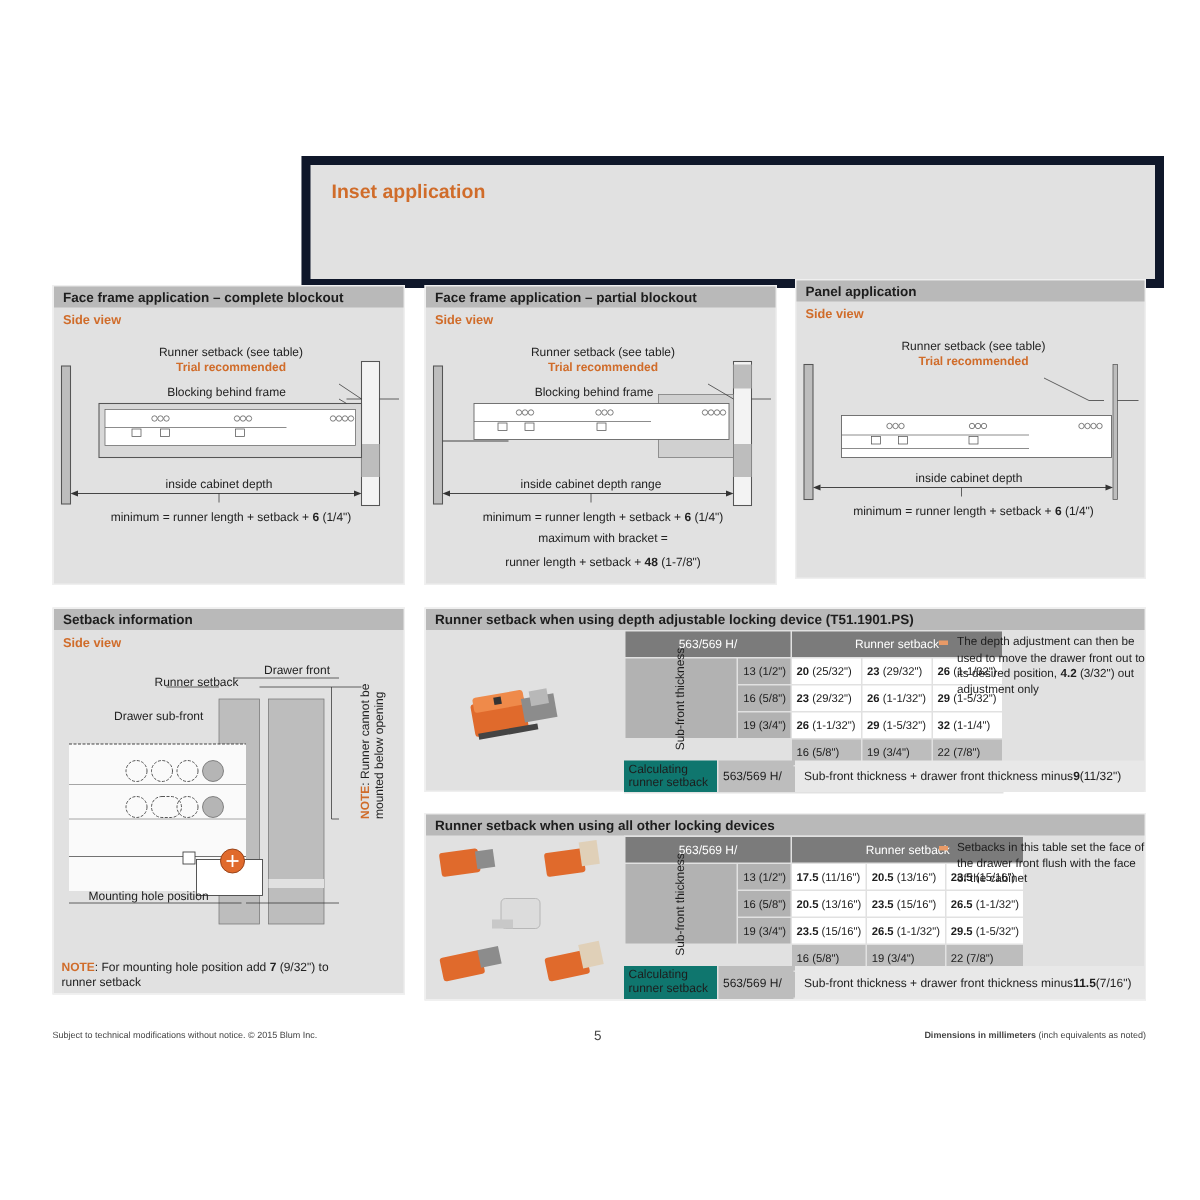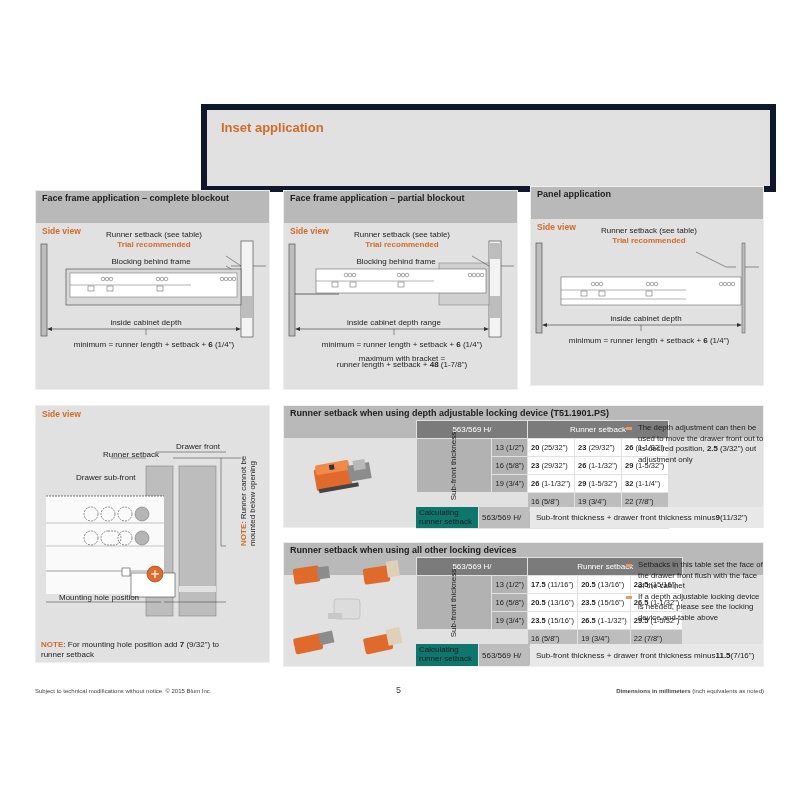--- a/index.html
+++ b/index.html
@@ -1,21 +1,21 @@
 <!DOCTYPE html>
 <html><head>
 <meta charset="utf-8">
 <style>
   html, body { margin:0; padding:0; background:#ffffff; }
   body { width:800px; height:800px; position:relative; overflow:hidden; font-family:"Liberation Sans", sans-serif; color:#222; }
   .abs { position:absolute; }
   .banner { left:201px; top:104px; width:563px; height:76px; background:#e1e1e1; border:6px solid #0f172a; }
   .banner-title { position:absolute; left:14px; top:10px; font-size:13px; font-weight:bold; color:#d06c2a; }
   .panel { background:#e1e1e1; border:1px solid #efefef; box-sizing:border-box; }
-  .panel-head { background:#b9b9b9; height:32px; font-size:9px; font-weight:bold; color:#1d1d1d; padding:1px 0 0 6px; box-sizing:border-box; line-height:12px; }
+  .panel-head { background:#b9b9b9; height:14px; font-size:9px; font-weight:bold; color:#1d1d1d; padding:1px 0 0 6px; box-sizing:border-box; line-height:12px; }
   .sideview { font-size:8.5px; font-weight:bold; color:#d06c2a; padding:3px 0 0 6px; }
   .lbl { position:absolute; font-size:8px; color:#222; white-space:nowrap; line-height:10px; }
   .lbl.c { transform:translateX(-50%); text-align:center; }
   .orange { color:#d06c2a; font-weight:bold; }
   b { font-weight:bold; }
   svg { position:absolute; left:0; top:0; overflow:visible; }
 
   table.rs { border-collapse:separate; border-spacing:1px; position:absolute; font-size:7.5px; background:#e1e1e1; }
   table.rs td { padding:0 3px; height:17px; white-space:nowrap; box-sizing:border-box; }
   .th-dark { background:#7b7b7b; color:#fff; text-align:center; font-size:8px; }
@@ -114,21 +114,21 @@
     <line x1="110" y1="138" x2="110" y2="144" stroke="#333" stroke-width="0.5"></line>
     <line x1="188" y1="65" x2="205" y2="75" stroke="#333" stroke-width="0.5"></line>
     <line x1="217" y1="75" x2="230" y2="75" stroke="#333" stroke-width="0.5"></line>
   </svg>
   <div class="lbl c" style="left:118px;top:39px;">Runner setback (see table)</div>
   <div class="lbl c orange" style="left:118px;top:49px;">Trial recommended</div>
   <div class="lbl c" style="left:112px;top:66px;">Blocking behind frame</div>
   <div class="lbl c" style="left:110px;top:127px;">inside cabinet depth range</div>
   <div class="lbl c" style="left:118px;top:149px;"><span>minimum = runner length + setback + </span><b>6</b><span> (1/4")</span></div>
   <div class="lbl c" style="left:118px;top:163px;">maximum with bracket =</div>
-  <div class="lbl c" style="left:118px;top:169px;"><span>runner length + setback + </span><b>48</b><span> (1-7/8")</span></div>
+  <div class="lbl c" style="left:118px;top:179px;"><span>runner length + setback + </span><b>48</b><span> (1-7/8")</span></div>
 </div>
 
 <div class="abs panel" style="left:530px;top:186px;width:234px;height:200px;">
   <div class="panel-head">Panel application</div>
   <div class="sideview">Side view</div>
   <svg width="234" height="200">
     <rect x="5" y="56" width="6" height="90" fill="#bdbdbd" stroke="#555" stroke-width="0.7"></rect>
     <rect x="211" y="56" width="3" height="90" fill="#bdbdbd" stroke="#555" stroke-width="0.5"></rect>
     <rect x="30" y="90" width="180" height="28" fill="#ffffff" stroke="#666" stroke-width="0.6"></rect>
     <line x1="30" y1="103" x2="155" y2="103" stroke="#666" stroke-width="0.5"></line>
@@ -156,20 +156,21 @@
     <line x1="195" y1="80" x2="205" y2="80" stroke="#333" stroke-width="0.5"></line>
     <line x1="214" y1="80" x2="228" y2="80" stroke="#333" stroke-width="0.5"></line>
   </svg>
   <div class="lbl c" style="left:118px;top:39px;">Runner setback (see table)</div>
   <div class="lbl c orange" style="left:118px;top:49px;">Trial recommended</div>
   <div class="lbl c" style="left:115px;top:127px;">inside cabinet depth</div>
   <div class="lbl c" style="left:118px;top:149px;"><span>minimum = runner length + setback + </span><b>6</b><span> (1/4")</span></div>
 </div>
 
 <div class="abs panel" style="left:35px;top:405px;width:235px;height:258px;">
+  <div class="panel-head">Setback information</div>
   <div class="sideview">Side view</div>
   <svg width="235" height="258">
     <rect x="110" y="60" width="27" height="150" fill="#bdbdbd" stroke="#777" stroke-width="0.5"></rect>
     <rect x="143" y="60" width="37" height="150" fill="#bdbdbd" stroke="#777" stroke-width="0.5"></rect>
     <rect x="143" y="180" width="37" height="6" fill="#e1e1e1"></rect>
     <rect x="10" y="90" width="118" height="98" fill="#fafafa" stroke="none"></rect>
     <line x1="10" y1="90" x2="128" y2="90" stroke="#444" stroke-width="0.7" stroke-dasharray="2,1"></line>
     <line x1="10" y1="117" x2="128" y2="117" stroke="#888" stroke-width="0.5"></line>
     <line x1="10" y1="140" x2="128" y2="140" stroke="#888" stroke-width="0.5"></line>
     <line x1="10" y1="165" x2="128" y2="165" stroke="#444" stroke-width="0.5"></line>
@@ -255,21 +256,21 @@
   <div class="abs" style="left:132px;top:101px;width:347px;height:21px;display:flex;gap:1px;font-size:8px;">
     <div class="calc-lbl" style="width:62px;padding:1px 3px;box-sizing:border-box;">Calculating runner setback</div>
     <div class="th-light" style="width:50px;display:flex;align-items:center;padding-left:3px;box-sizing:border-box;">563/569 H/</div>
     <div class="calc-text" style="flex:1;display:flex;align-items:center;padding-left:6px;">
         <span>Sub-front thickness + drawer front thickness minus </span>
         <b>9</b>
         <span> (11/32")</span>
       </div>
   </div>
   <div class="bullets" style="left:340px;top:17px;width:140px;">
-    <div class="b"><span>The depth adjustment can then be used to move the drawer front out to its desired position, </span><b>2.5</b><span> (3/32") out adjustment only</span></div>
+    <div class="b"><span>The depth adjustment can then be used to move the drawer front out to its desired position, </span><b>4.2</b><span> (3/32") out adjustment only</span></div>
   </div>
 </div>
 
 <div class="abs panel" style="left:283px;top:542px;width:481px;height:125px;">
   <div class="panel-head">Runner setback when using all other locking devices</div>
   <svg width="130" height="110" style="top:14px;">
     <g transform="translate(8,8) rotate(-8)">
         <rect x="0" y="4" width="26" height="16" rx="2" fill="#e06a2c"></rect>
         <rect x="24" y="6" width="12" height="12" fill="#8c8c8c"></rect>
       </g>
@@ -330,19 +331,18 @@
     <div class="calc-lbl" style="width:62px;padding:1px 3px;box-sizing:border-box;">Calculating runner setback</div>
     <div class="th-light" style="width:50px;display:flex;align-items:center;padding-left:3px;box-sizing:border-box;">563/569 H/</div>
     <div class="calc-text" style="flex:1;display:flex;align-items:center;padding-left:6px;">
         <span>Sub-front thickness + drawer front thickness minus </span>
         <b>11.5</b>
         <span> (7/16")</span>
       </div>
   </div>
   <div class="bullets" style="left:340px;top:17px;width:140px;">
     <div class="b">Setbacks in this table set the face of the drawer front flush with the face of the cabinet</div>
-    <div class="b">If a depth adjustable locking device is needed, please see the locking device and table above</div>
   </div>
 </div>
 
 <div class="footer" style="left:35px;">Subject to technical modifications without notice.  © 2015 Blum Inc.</div>
 <div class="footer" style="left:396px;font-size:9px;top:685px;">5</div>
 <div class="footer" style="right:36px;"><b>Dimensions in millimeters</b><span> (inch equivalents as noted)</span></div>
 
 </body></html>

